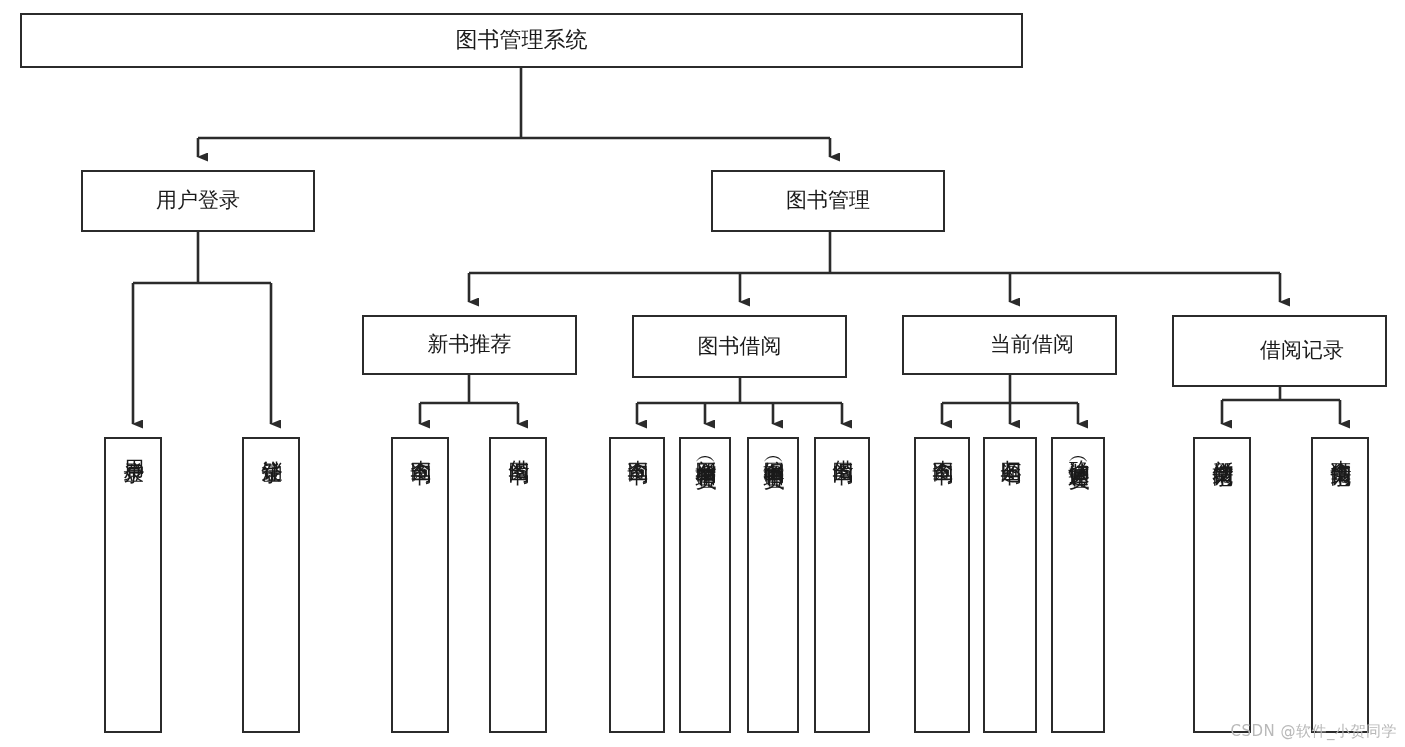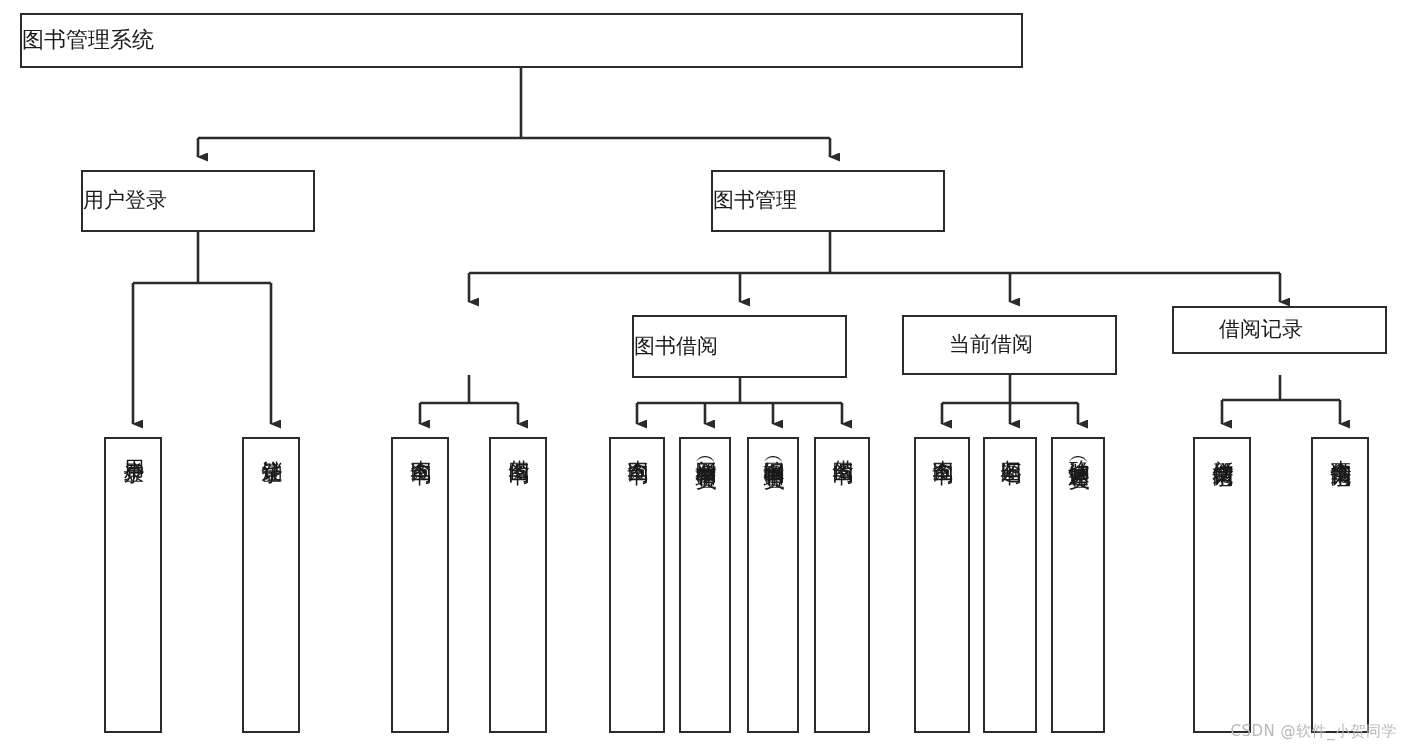--- a/index.html
+++ b/index.html
@@ -24,20 +24,21 @@
     width: 1405px;
     height: 747px;
   }
   .node {
     position: absolute;
     box-sizing: border-box;
     background: #ffffff;
     border: 2px solid #2b2b2b;
     display: flex;
     align-items: center;
+    justify-content: center;
     z-index: 2;
   }
   .node-label {
     color: #1a1a1a;
     line-height: 1.04;
     text-align: center;
     white-space: pre;
   }
   .node.horizontal .node-label {
     font-size: 21px;
@@ -126,27 +127,30 @@
     <span class="node-label">图书管理系统</span>
   </div>
 
   <div class="node horizontal" style="left:81px; top:170px; width:234px; height:62px;">
     <span class="node-label">用户登录</span>
   </div>
   <div class="node horizontal" style="left:711px; top:170px; width:234px; height:62px;">
     <span class="node-label">图书管理</span>
   </div>
 
+  <div class="node horizontal" style="left:362px; top:315px; width:215px; height:60px;">
+    <span class="node-label">新书推荐</span>
+  </div>
   <div class="node horizontal" style="left:632px; top:315px; width:215px; height:63px;">
     <span class="node-label">图书借阅</span>
   </div>
   <div class="node horizontal" style="left:902px; top:315px; width:215px; height:60px;padding-left:45px;">
     <span class="node-label">当前借阅</span>
   </div>
-  <div class="node horizontal" style="left:1172px; top:306px; width:215px; height:48px;padding-left:45px;">
+  <div class="node horizontal" style="left:1172px; top:315px; width:215px; height:72px;padding-left:45px;">
     <span class="node-label">借阅记录</span>
   </div>
 
   <div class="node vertical" style="left:104px; top:437px; width:58px; height:296px;">
     <span class="node-label">用户登录</span>
   </div>
   <div class="node vertical" style="left:242px; top:437px; width:58px; height:296px;">
     <span class="node-label">注销登录</span>
   </div>
 

